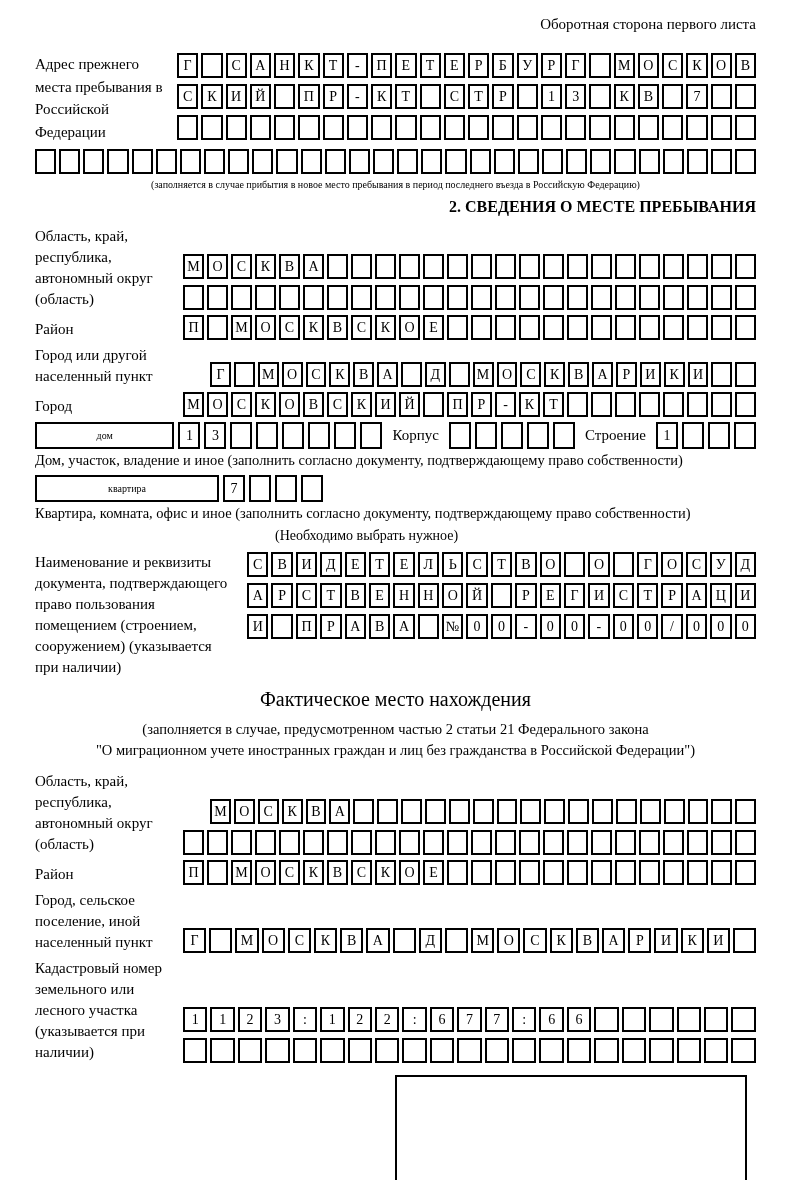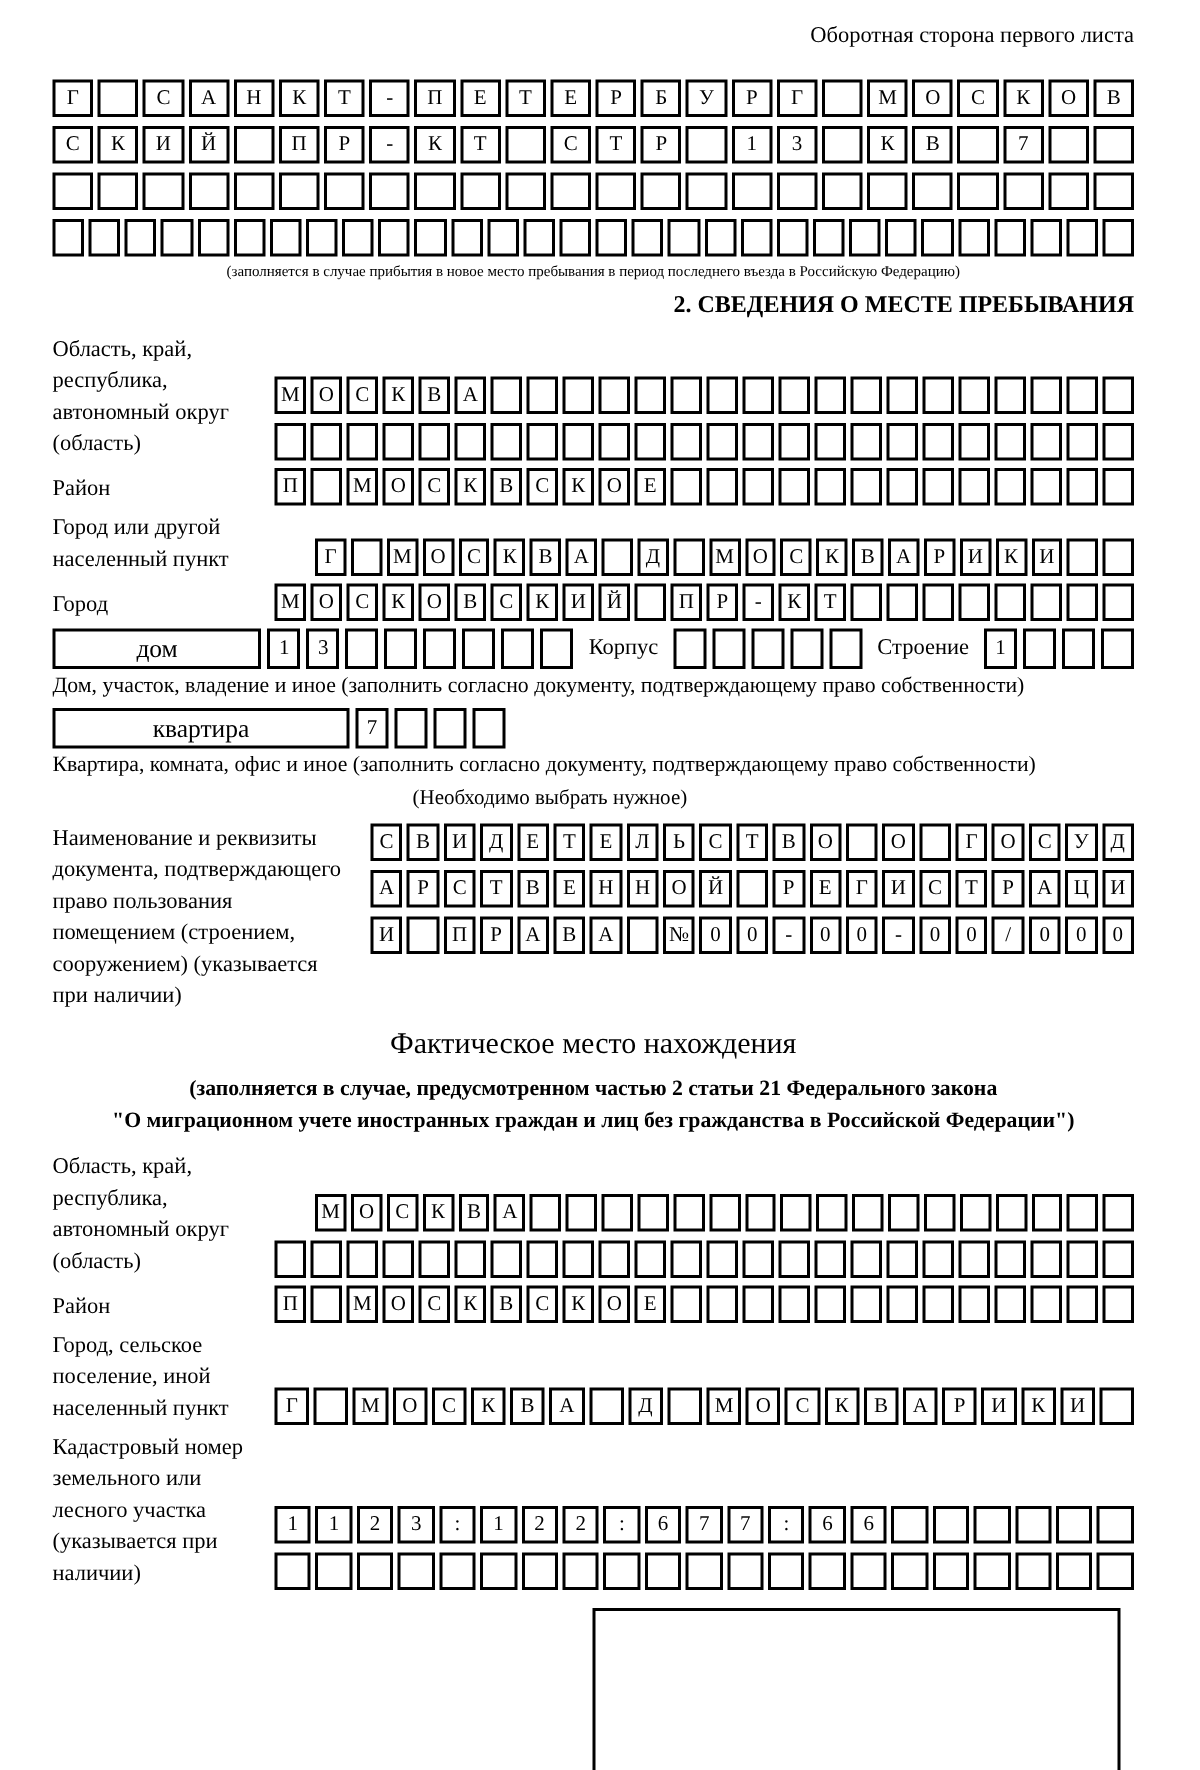--- a/index.html
+++ b/index.html
@@ -22,51 +22,52 @@
   .small-note{font-size:10px;text-align:center;margin:5px 0 2px 0;}
 
   .sec-title{font-size:16px;font-weight:bold;text-align:right;margin:8px 0 10px 0;}
 
   .frow{display:flex;align-items:flex-end;margin-bottom:5px;}
   .flabel{width:148px;flex:0 0 148px;font-size:15px;line-height:1.4;padding-right:5px;}
   .fcol{flex:1;display:flex;flex-direction:column;gap:6px;min-width:0;}
   .subrow{display:flex;gap:3px;}
 
   .house-row{display:flex;align-items:center;margin:3px 0 2px 0;gap:4px;}
-  .wbox{border:2px solid #000;height:27px;display:flex;align-items:center;justify-content:center;font-size:17px;background:#fff;}
+  .wbox{border:2px solid #000;height:27px;display:flex;align-items:center;justify-content:center;font-size:10px;background:#fff;}
   .wbox.dom{width:163px;}
-  .wbox.kv{width:198px;}
+  .wbox.kv{width:184px;}
   .inline-lbl{font-size:15px;padding:0 6px;white-space:nowrap;}
   .fxcells{display:flex;gap:4px;}
   .fxcells .cell{flex:0 0 22px;height:27px;}
 
   .caption{font-size:14.5px;margin:3px 0 6px 0;}
 
   .stay-row{display:flex;align-items:center;margin:4px 0 2px 0;font-size:15px;}
   .cbox{width:23px;height:27px;border:2px solid #000;display:flex;align-items:center;justify-content:center;
         font-size:15px;flex:0 0 23px;background:#fff;}
   .stay-note{font-size:14px;padding-left:240px;margin-bottom:8px;}
 
   .doc-block{display:flex;align-items:flex-start;margin-bottom:4px;}
   .doc-label{width:212px;flex:0 0 212px;font-size:15px;line-height:1.4;padding-right:8px;}
 
   .fact-title{font-size:20px;font-weight:normal;text-align:center;margin:10px 0 8px 0;}
   .fact-note{font-size:14.5px;text-align:center;line-height:1.45;}
-  .fact-note-wrap{margin-bottom:10px;font-weight:bold;}
+  .fact-note-wrap{margin-bottom:10px;}
 
   .stamp-box{width:352px;height:172px;border:2px solid #000;margin:12px 0 6px 360px;background:#fff;}
 </style>
 </head>
 <body>
 
 <div class="page">
 
   <div class="back-note">Оборотная сторона первого листа</div>
 
   <div class="addr-block">
+    <div class="addr-label">Адрес прежнего места пребывания в Российской Федерации</div>
     <div class="addr-rows">
       <div class="cells">
           <span class="cell">Г</span>
           <span class="cell"></span>
           <span class="cell">С</span>
           <span class="cell">А</span>
           <span class="cell">Н</span>
           <span class="cell">К</span>
           <span class="cell">Т</span>
           <span class="cell">-</span>

